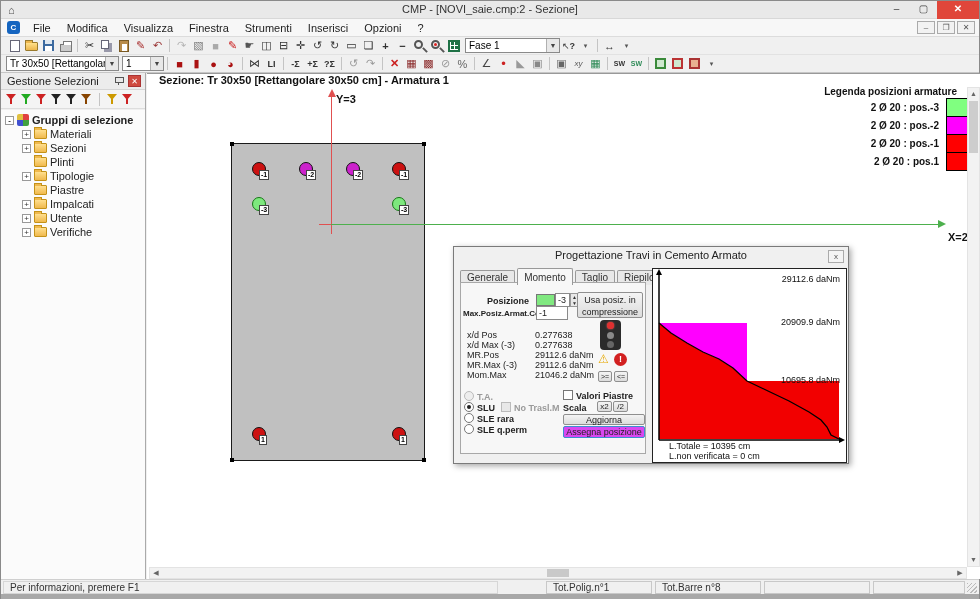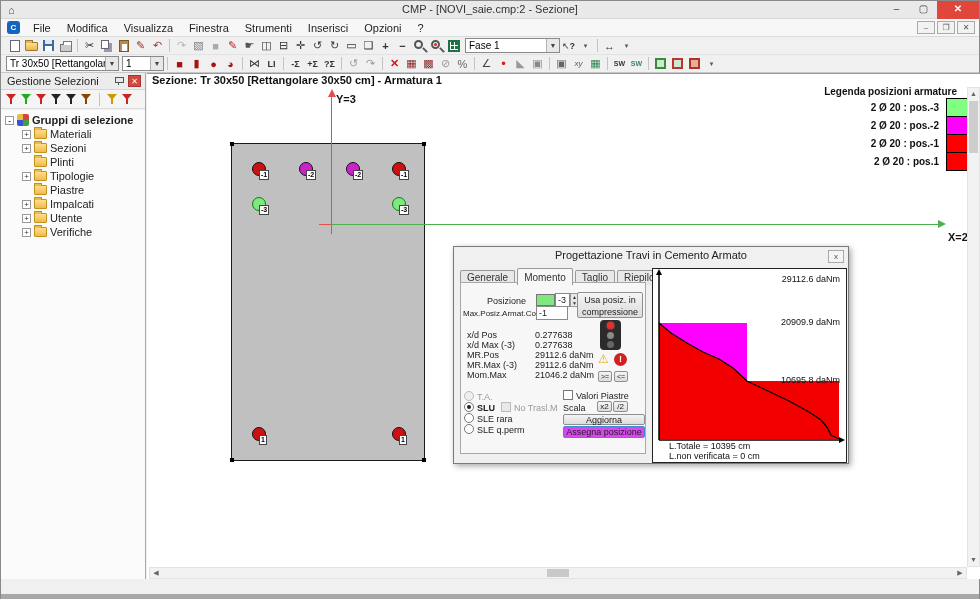--- a/index.html
+++ b/index.html
@@ -67,21 +67,21 @@
   .tree-root { padding-left:4px; font-weight:bold; }
   .tree-child { padding-left:21px; }
   .expander { width:9px; height:9px; border:1px solid #999; background:#fff; font-size:8px; line-height:7px; text-align:center; color:#333; flex:none; }
   .no-exp { width:9px; flex:none; }
   .folder { width:13px; height:10px; background:linear-gradient(#ffdf8e,#f0b94d); border:1px solid #c49218; border-radius:1px; position:relative; flex:none; }
   .folder::before { content:""; position:absolute; top:-3px; left:-1px; width:6px; height:2px; background:#f0b94d; border:1px solid #c49218; border-bottom:none; }
   .grpicon { width:12px; height:12px; border-radius:2px; background:conic-gradient(#e04040 0 90deg,#40a040 0 180deg,#4050d0 0 270deg,#e0c040 0); flex:none; }
 
   
   .canvas { position:absolute; left:146px; top:72px; width:834px; height:506px; background:#fff; }
-  .canvas-header { position:absolute; left:0; top:0; width:100%; height:14px; font-size:11px; font-weight:bold; color:#111; padding-left:5px; border-top:1px solid #999; background:#fff; }
+  .canvas-header { position:absolute; left:0; top:0; width:100%; height:14px; font-size:11px; font-weight:bold; color:#111; padding-left:12px; border-top:1px solid #999; background:#fff; }
   .section-rect { position:absolute; left:84px; top:70px; width:194px; height:318px; background:#c0c0c0; border:1px solid #1a1a1a; }
   .handle { position:absolute; width:4px; height:4px; background:#000; }
   .axis-y { position:absolute; left:184px; top:23px; width:1px; height:138px; background:#e05050; }
   .axis-y::before { content:""; position:absolute; top:-7px; left:-3px; border-left:4px solid transparent; border-right:4px solid transparent; border-bottom:8px solid #e05050; }
   .axis-y-tick { position:absolute; left:172px; top:151px; width:24px; height:1px; background:#e05050; }
   .axis-y-label { position:absolute; left:189px; top:20px; font-size:11px; font-weight:bold; color:#111; }
   .axis-x { position:absolute; left:184px; top:151px; width:608px; height:1px; background:#4db04d; }
   .axis-x::after { content:""; position:absolute; right:-7px; top:-4px; border-top:4px solid transparent; border-bottom:4px solid transparent; border-left:8px solid #4db04d; }
   .axis-x-label { position:absolute; left:801px; top:158px; font-size:11px; font-weight:bold; color:#111; }
   .rebar { position:absolute; width:14px; height:14px; border-radius:50%; border:1px solid #111; }
@@ -107,21 +107,21 @@
   .hthumb { position:absolute; left:397px; top:1px; width:22px; height:8px; background:#c9c9c9; }
 
   
   .dialog { position:absolute; left:306px; top:173px; width:396px; height:218px; background:#f0f0f0; border:1px solid #7a7a7a; box-shadow:2px 2px 6px rgba(0,0,0,0.35); font-size:10px; color:#222; }
   .dialog-title { height:17px; text-align:center; font-size:11px; line-height:17px; color:#222; }
   .dialog-close { position:absolute; right:4px; top:3px; width:16px; height:13px; border:1px solid #aaa; background:#f4f4f4; font-size:8px; line-height:11px; text-align:center; color:#555; }
   .tabs { position:absolute; left:6px; top:21px; display:flex; font-size:10px; align-items:flex-end; }
   .tab { padding:1px 6px 2px 6px; border:1px solid #999; border-bottom:none; background:#e8e8e8; border-radius:2px 2px 0 0; margin-right:2px; color:#333; }
   .tab.active { background:#f7f7f7; padding-top:3px; position:relative; z-index:2; }
   .tabpage { position:absolute; left:6px; top:35px; width:186px; height:172px; border:1px solid #a8a8a8; background:#f7f7f7; }
-  .fld-label { position:absolute; font-size:9px; color:#222; white-space:nowrap; }
+  .fld-label { position:absolute; font-size:9px; color:#222; white-space:nowrap;font-weight:bold; }
   .swatch { position:absolute; left:75px; top:11px; width:19px; height:12px; background:#80e880; border:1px solid #777; }
   .txtbox { position:absolute; background:#fff; border:1px solid #8a8a8a; font-size:9px; padding:1px 2px; white-space:nowrap; }
   .spinner { position:absolute; left:109px; top:10px; width:9px; height:14px; border:1px solid #999; background:#e8e8e8; font-size:5px; line-height:6px; text-align:center; color:#333; }
   .btn { position:absolute; background:linear-gradient(#f4f4f4,#dcdcdc); border:1px solid #8f8f8f; border-radius:2px; text-align:center; color:#222; }
   .btn.focused { border:1px solid #3c8fd0; background:#d946ef; }
   .traffic { position:absolute; left:139px; top:37px; width:21px; height:30px; background:#2b2b2b; border-radius:4px; display:flex; flex-direction:column; align-items:center; justify-content:space-evenly; }
   .light { width:7px; height:7px; border-radius:50%; }
   .l-red { background:#e03030; box-shadow:0 0 2px #f66; } .l-off1 { background:#8a8a8a; } .l-off2 { background:#666; }
   .res-row { position:absolute; left:6px; width:170px; height:10px; font-size:9px; }
   .res-val { position:absolute; left:68px; top:0; }
@@ -514,15 +514,23 @@
       <span class="vthumb"></span>
       <span class="scroll-btn" style="bottom:0;">▼</span>
     </div>
     <div class="hscroll">
       <span class="scroll-btn" style="left:0;">◀</span>
       <span class="hthumb"></span>
       <span class="scroll-btn" style="right:0;">▶</span>
     </div>
   </div>
 
+  <div class="statusbar">
+    <div class="sb-cell" style="left:2px;width:495px;border-color:#d6d6d6;">Per informazioni, premere F1</div>
+    <div class="sb-cell" style="left:545px;width:106px;">Tot.Polig.n°1</div>
+    <div class="sb-cell" style="left:654px;width:106px;">Tot.Barre n°8</div>
+    <div class="sb-cell" style="left:763px;width:106px;"></div>
+    <div class="sb-cell" style="left:872px;width:92px;"></div>
+    <div class="grip"></div>
+  </div>
   <div class="bottom-strip"></div>
 
 </div>
 
 </body></html>

